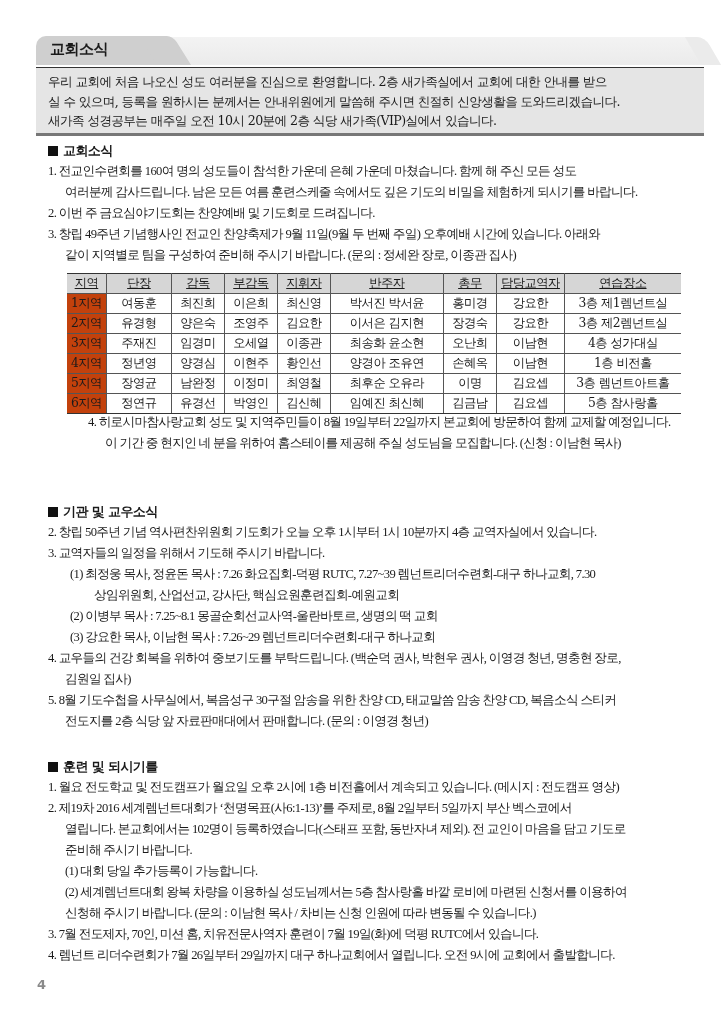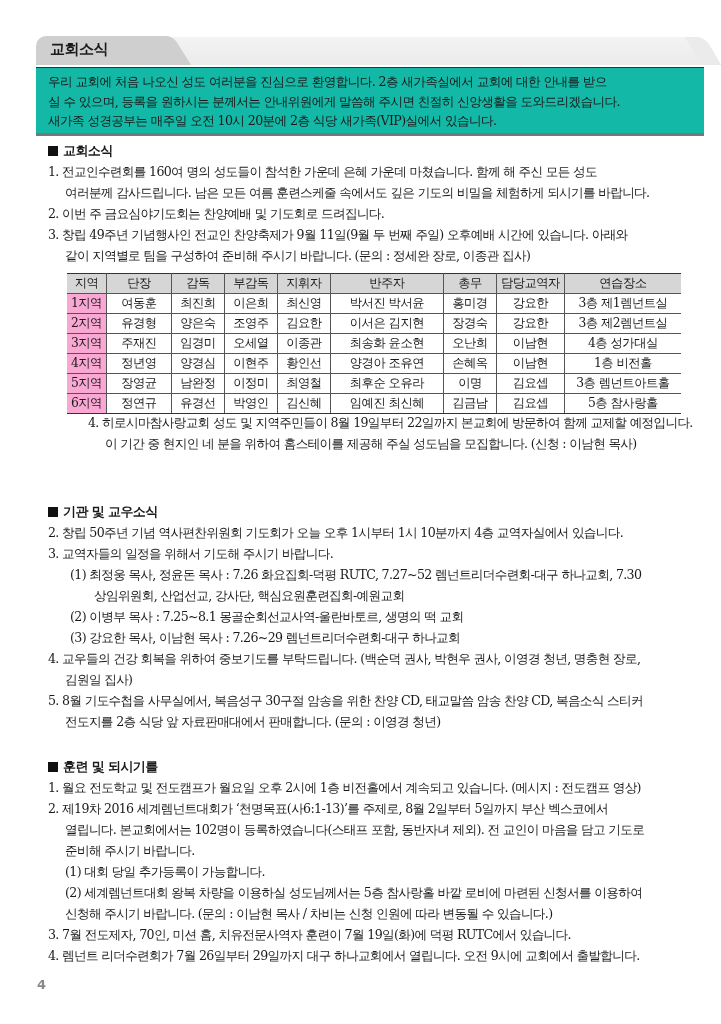--- a/index.html
+++ b/index.html
@@ -30,51 +30,51 @@
   }
   .header-title {
     position: absolute; left: 50px; top: 40px; font-family: "DejaVu Sans", sans-serif;
     font-weight: bold; font-size: 15px; color: #1a1a1a; letter-spacing: -0.5px;
   }
 
   
   .welcome {
     position: absolute; left: 36px; top: 67px; width: 668px;
     border-top: 1.5px solid #333; border-bottom: 3px solid #777;
-    background: #14b8a6; padding: 4px 0 2px 0;
+    background: #e5e5e5; padding: 4px 0 2px 0;
   }
   .welcome p {
     margin: 0; padding: 0 0 0 12px; font-size: 12.6px; line-height: 19.5px;
     letter-spacing: -0.6px; white-space: nowrap;
   }
 
   .section { position: absolute; left: 48px; width: 660px; }
   .sec-title {
     font-family: "DejaVu Sans", sans-serif; font-weight: bold; font-size: 13px;
     letter-spacing: -0.6px; height: 20px; line-height: 20px; display: flex; align-items: center;
   }
   .sq { display: inline-block; width: 10px; height: 10px; background: #111; margin-right: 5px; }
   .line {
-    font-size: 12.6px; line-height: 21px; letter-spacing: -0.65px; white-space: nowrap;
+    font-size: 12.6px; line-height: 21px; letter-spacing: -0.65px; white-space: nowrap; font-family: Liberation Serif, serif;
   }
   .indent1 { padding-left: 17px; }
   .indent2 { padding-left: 22px; }
   .indent3 { padding-left: 46px; }
 
   table.roster {
     position: absolute; left: 67px; top: 273px; border-collapse: collapse;
     font-size: 12.3px; letter-spacing: -0.5px;
   }
   table.roster td, table.roster th {
     border: 1px solid #555; height: 19px; padding: 0 4px; text-align: center;
     font-weight: normal; white-space: nowrap;
   }
   table.roster th { background: #d6d6d6; }
-  table.roster td.region { background: #f9a8d4; }
-  table.roster tr:first-child th { border-top: 1.5px solid #333; }
+  table.roster td.region { background: #c2410c; }
+  table.roster tr:first-child th { border-top: 1.5px solid #333; text-decoration: underline; }
   table.roster tr:last-child td { border-bottom: 1.5px solid #333; }
   table.roster td:first-child, table.roster th:first-child { border-left: none; }
   table.roster td:last-child, table.roster th:last-child { border-right: none; }
 
   .page-num {
     position: absolute; left: 37px; top: 977px; font-family: "DejaVu Sans", sans-serif;
     font-weight: bold; font-size: 13px; color: #8a8a8a;
   }
 </style>
 </head>
@@ -191,21 +191,21 @@
     <div class="line indent1">이 기간 중 현지인 네 분을 위하여 홈스테이를 제공해 주실 성도님을 모집합니다. (신청 : 이남현 목사)</div>
   </div>
 
   <div class="section" style="top:478px;margin-top:24px;">
     <div class="sec-title">
       <span class="sq"></span>
       <span>기관 및 교우소식</span>
     </div>
     <div class="line">2. 창립 50주년 기념 역사편찬위원회 기도회가 오늘 오후 1시부터 1시 10분까지 4층 교역자실에서 있습니다.</div>
     <div class="line">3. 교역자들의 일정을 위해서 기도해 주시기 바랍니다.</div>
-    <div class="line indent2">(1) 최정웅 목사, 정윤돈 목사 : 7.26 화요집회-덕평 RUTC, 7.27~52 렘넌트리더수련회-대구 하나교회, 7.30</div>
+    <div class="line indent2">(1) 최정웅 목사, 정윤돈 목사 : 7.26 화요집회-덕평 RUTC, 7.27~39 렘넌트리더수련회-대구 하나교회, 7.30</div>
     <div class="line indent3">상임위원회, 산업선교, 강사단, 핵심요원훈련집회-예원교회</div>
     <div class="line indent2">(2) 이병부 목사 : 7.25~8.1 몽골순회선교사역-울란바토르, 생명의 떡 교회</div>
     <div class="line indent2">(3) 강요한 목사, 이남현 목사 : 7.26~29 렘넌트리더수련회-대구 하나교회</div>
     <div class="line">4. 교우들의 건강 회복을 위하여 중보기도를 부탁드립니다. (백순덕 권사, 박현우 권사, 이영경 청년, 명충현 장로,</div>
     <div class="line indent1">김원일 집사)</div>
     <div class="line">5. 8월 기도수첩을 사무실에서, 복음성구 30구절 암송을 위한 찬양 CD, 태교말씀 암송 찬양 CD, 복음소식 스티커</div>
     <div class="line indent1">전도지를 2층 식당 앞 자료판매대에서 판매합니다. (문의 : 이영경 청년)</div>
   </div>
 
   <div class="section" style="top:757px;">

